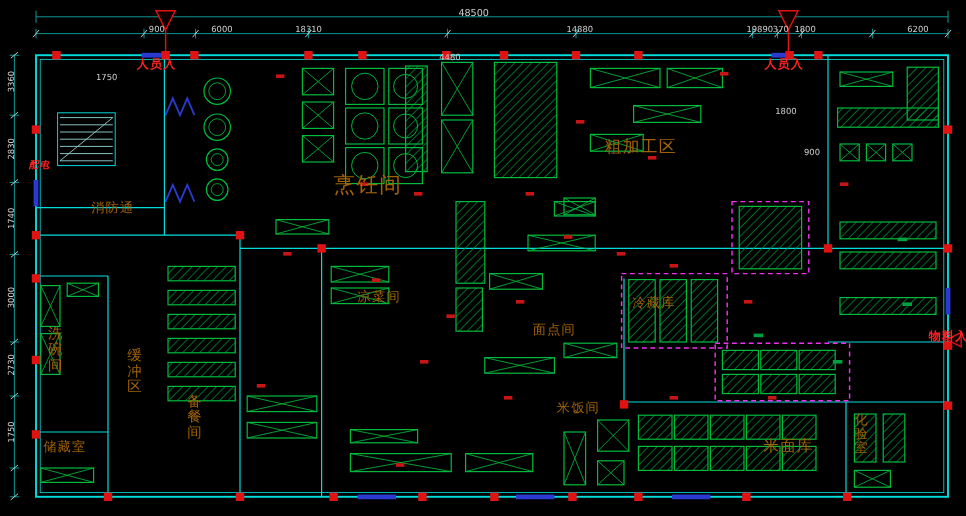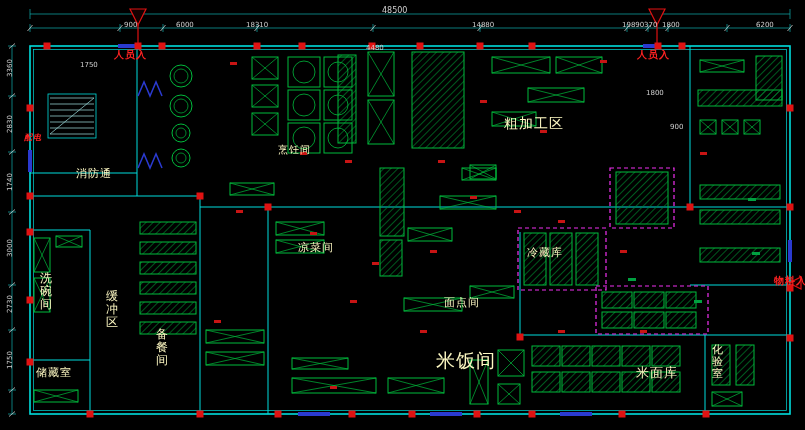--- a/index.html
+++ b/index.html
@@ -1,21 +1,21 @@
 <!DOCTYPE html>
 <html><head>
 <meta charset="utf-8">
 <style>
   html,body{margin:0;padding:0;background:#000;}
   .stage{position:relative;width:805px;height:430px;background:#000;overflow:hidden;
          font-family:"DejaVu Sans",sans-serif;}
   .stage svg{position:absolute;left:0;top:0;}
   .overlay{position:absolute;left:0;top:0;width:805px;height:430px;pointer-events:none;}
   .lbl{position:absolute;white-space:nowrap;line-height:1.08;letter-spacing:1px;}
-  .lbl.green{color:#fef9c3;}
+  .lbl.green{color:#a16207;}
   .lbl.red{color:#ff2222;font-weight:bold;}
   .lbl.white{color:#cfcfcf;letter-spacing:0;}
   .lbl.vert{white-space:normal;word-break:break-all;letter-spacing:0;}
   .dimtot{position:absolute;color:#cfcfcf;font-size:8px;letter-spacing:0;}
   .dimseg{position:absolute;color:#cfcfcf;font-size:7px;letter-spacing:0;}
   .dimleft{position:absolute;color:#cfcfcf;font-size:7px;width:28px;text-align:center;
            transform:rotate(-90deg);transform-origin:center;letter-spacing:0;}
 </style>
 </head>
 <body>
@@ -349,31 +349,31 @@
         <rect x="748" y="198" width="8" height="3" fill="#00a040"></rect>
         <rect x="752" y="252" width="8" height="3" fill="#00a040"></rect>
         <rect x="694" y="300" width="8" height="3" fill="#00a040"></rect>
         <rect x="628" y="278" width="8" height="3" fill="#00a040"></rect>
       </g>
   </svg>
   <div class="overlay" id="overlay">
       <div class="lbl red" style="left: 114px; top: 50px; font-size: 10px;">人员入</div>
       <div class="lbl red" style="left: 637px; top: 50px; font-size: 10px;">人员入</div>
       <div class="lbl red" style="left: 742px; top: 276px; font-size: 10px; margin-left: 32px;">物料入口</div>
-      <div class="lbl green" style="left: 278px; top: 145px; font-size: 10px;">烹饪间</div>
+      <div class="lbl green" style="left: 278px; top: 145px; font-size: 18px;">烹饪间</div>
       <div class="lbl green" style="left: 504px; top: 116px; font-size: 14px;">粗加工区</div>
       <div class="lbl green" style="left: 76px; top: 168px; font-size: 11px;">消防通</div>
       <div class="lbl green" style="left: 298px; top: 242px; font-size: 11px;">凉菜间</div>
-      <div class="lbl green" style="left: 444px; top: 269px; font-size: 11px; margin-top: 28px;">面点间</div>
+      <div class="lbl green" style="left: 444px; top: 269px; font-size: 11px;">面点间</div>
       <div class="lbl green" style="left: 527px; top: 247px; font-size: 11px;">冷藏库</div>
       <div class="lbl green vert" style="left: 40px; top: 272px; font-size: 12px; width: 14px;">洗碗间</div>
       <div class="lbl green vert" style="left: 106px; top: 290px; font-size: 12px; width: 14px;">缓冲区</div>
       <div class="lbl green vert" style="left: 156px; top: 328px; font-size: 12px; width: 14px;">备餐间</div>
       <div class="lbl green" style="left: 36px; top: 367px; font-size: 11px;">储藏室</div>
-      <div class="lbl green" style="left: 436px; top: 334px; font-size: 19px; margin-top: 16px;">米饭间</div>
+      <div class="lbl green" style="left: 464px; top: 334px; font-size: 11px;">米饭间</div>
       <div class="lbl green" style="left: 636px; top: 366px; font-size: 13px;">米面库</div>
       <div class="lbl green vert" style="left: 712px; top: 344px; font-size: 11px; width: 13px;">化验室</div>
       <div class="lbl red" style="left: 24px; top: 134px; font-size: 8px; font-style: italic;">配电</div>
       <div class="lbl white" style="left: 80px; top: 62px; font-size: 7px;">1750</div>
       <div class="lbl white" style="left: 646px; top: 90px; font-size: 7px;">1800</div>
       <div class="lbl white" style="left: 670px; top: 124px; font-size: 7px;">900</div>
       <div class="dimtot" style="left: 382px; top: 6px;">48500</div>
       <div class="dimseg" style="left: 124px; top: 21px;">900</div>
       <div class="dimseg" style="left: 136px; top: 21px; margin-left: 40px;">6000</div>
       <div class="dimseg" style="left: 246px; top: 21px;">18310</div>

